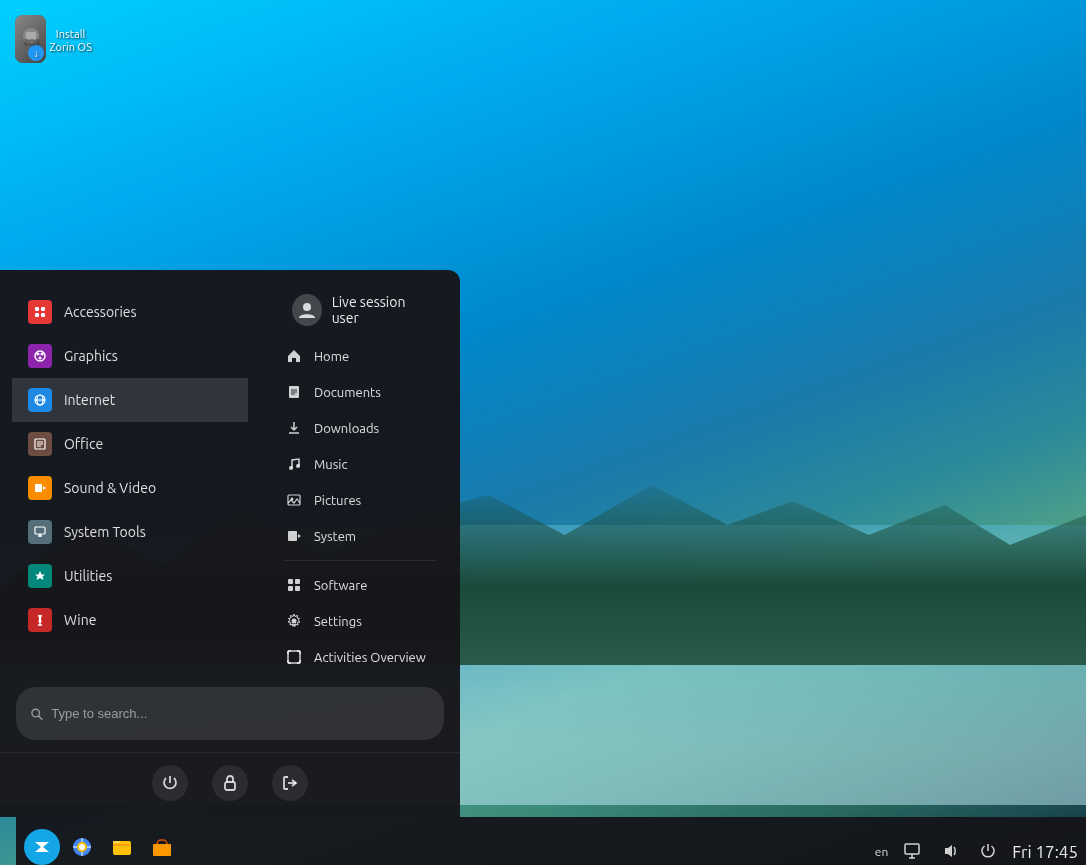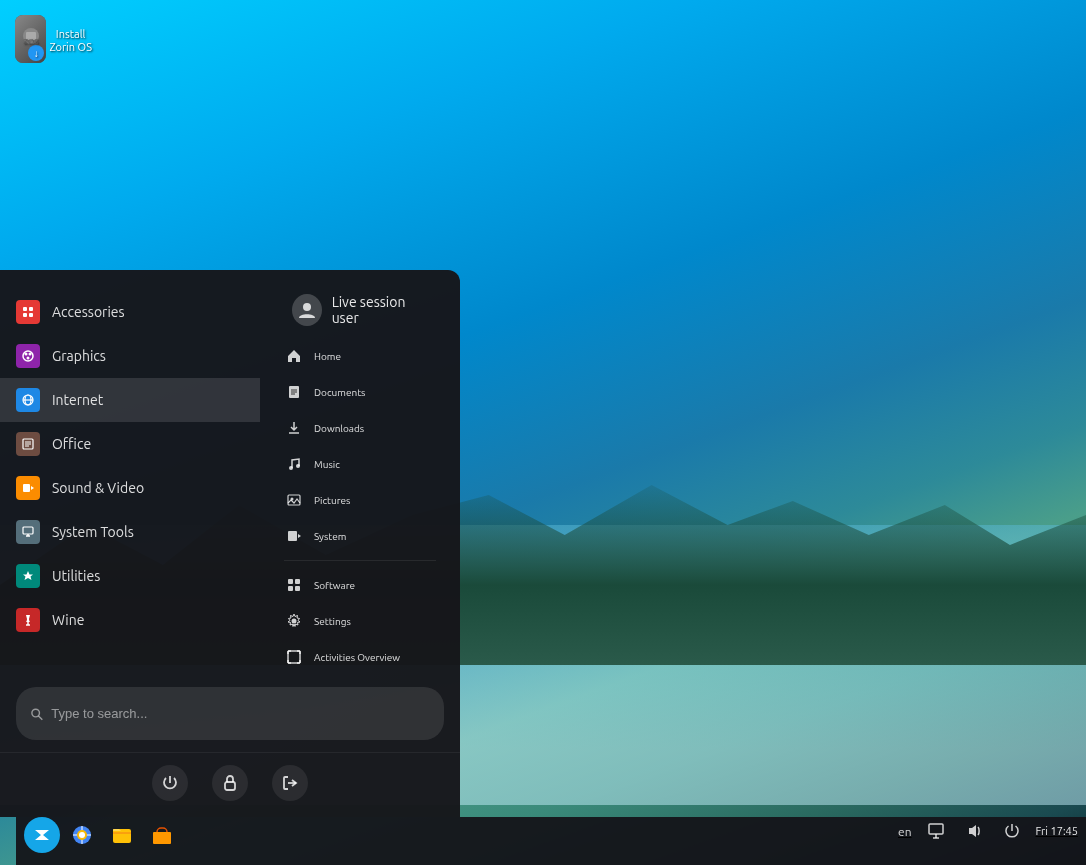--- a/index.html
+++ b/index.html
@@ -100,24 +100,23 @@
 
     
     #taskbar {
       position: absolute;
       bottom: 0;
       left: 16px;
       right: 0;
       height: 48px;
       background: rgba(20, 20, 25, 0.95);
       display: flex;
-      align-items: flex-start;
+      align-items: flex-end;
       padding: 0 8px;
       z-index: 100;
-      text-decoration: underline;
     }
 
     .taskbar-left {
       display: flex;
       align-items: center;
       gap: 4px;
     }
 
     .taskbar-zorin-btn {
       width: 36px;
@@ -181,21 +180,21 @@
     .menu-content {
       display: flex;
       flex: 1;
       min-height: 0;
     }
 
     .menu-left {
       width: 260px;
       display: flex;
       flex-direction: column;
-      padding: 4px 0;
+      padding: 4px 12px;
     }
 
     .menu-right {
       flex: 1;
       padding: 4px 16px;
       display: flex;
       flex-direction: column;
     }
 
     
@@ -252,21 +251,21 @@
     }
 
     
     .place-item {
       display: flex;
       align-items: center;
       gap: 10px;
       padding: 8px 8px;
       cursor: pointer;
       color: rgba(255,255,255,0.85);
-      font-size: 10px;
+      font-size: 13px;
       border-radius: 4px;
     }
 
     .place-icon {
       width: 20px;
       height: 20px;
       display: flex;
       align-items: center;
       justify-content: center;
       font-size: 14px;
@@ -659,17 +658,17 @@
         </svg>
       </div>
 
       <div class="taskbar-icon-btn">
         <svg width="18" height="18" viewBox="0 0 18 18" fill="none" stroke="rgba(255,255,255,0.8)" stroke-width="1.5">
           <path d="M9 2 L9 9"></path>
           <path d="M5.5 4 A6 6 0 1 0 12.5 4"></path>
         </svg>
       </div>
 
-      <span style="font-size:11px; color:rgba(255,255,255,0.9); white-space:nowrap;">Fri 17:45</span>
+      <span style="font-size:17px; color:rgba(255,255,255,0.9); white-space:nowrap;">Fri 17:45</span>
     </div>
   </div>
 
 </div>
 
 </body></html>

